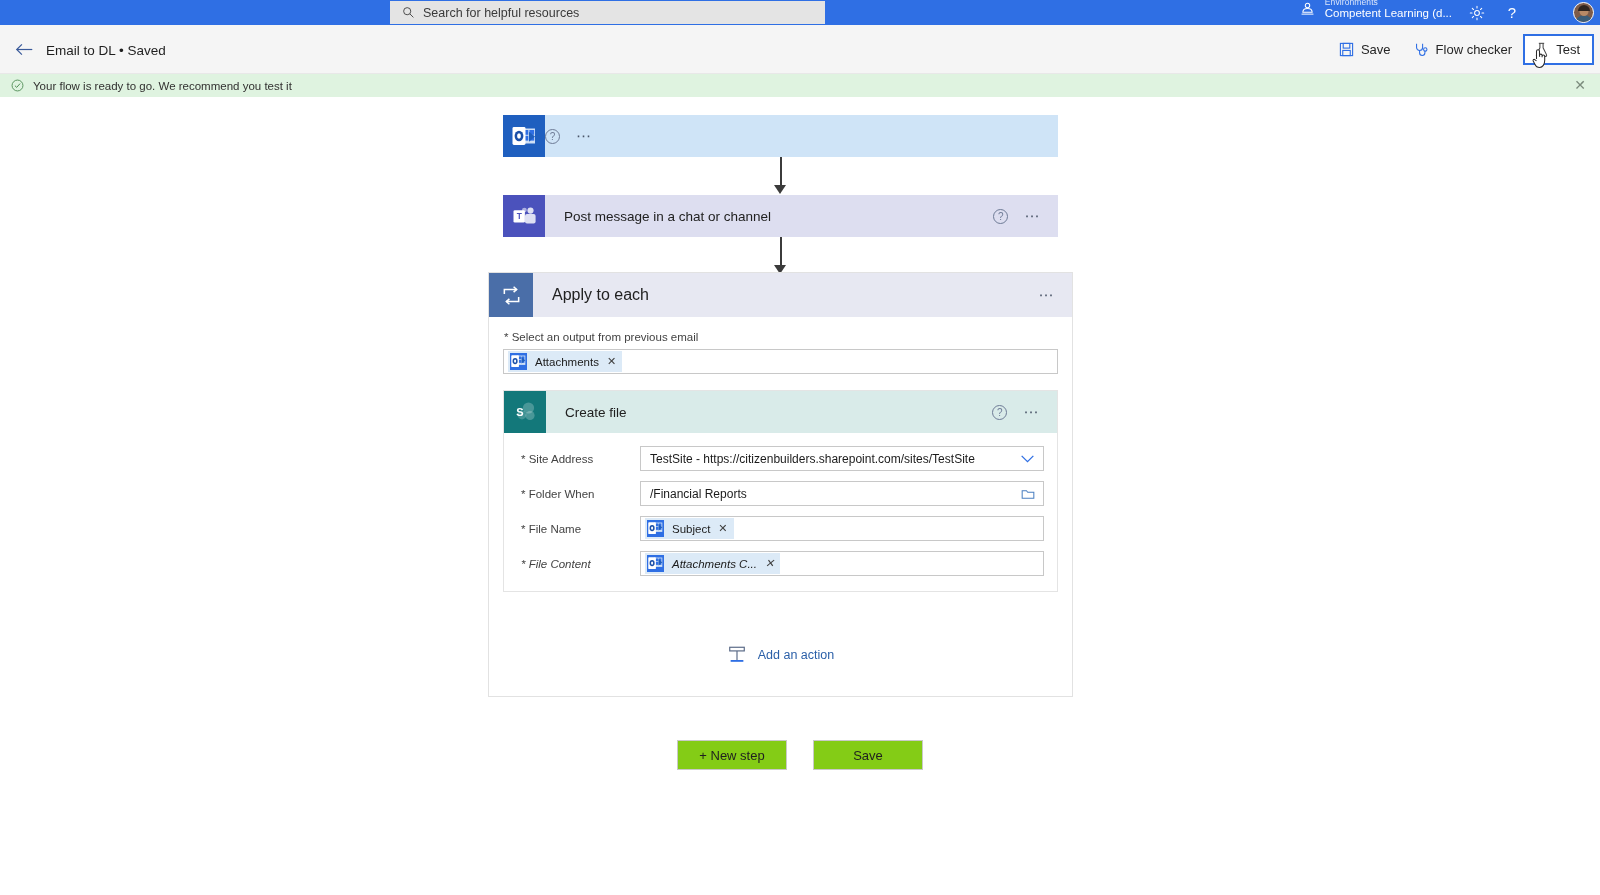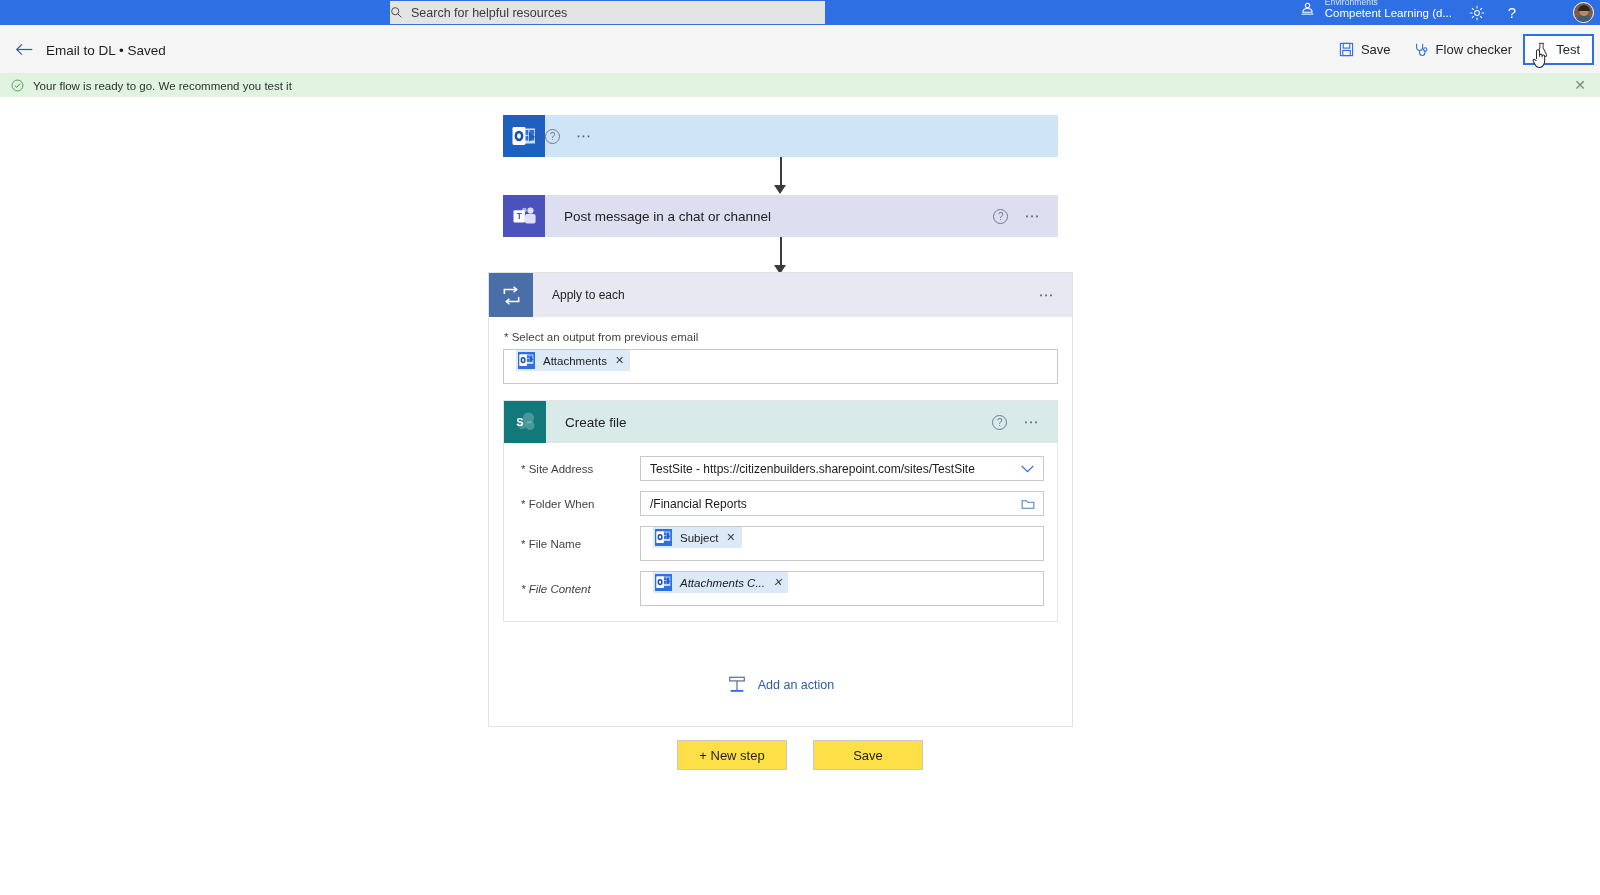--- a/index.html
+++ b/index.html
@@ -15,21 +15,21 @@
     position: absolute; top: 0; left: 0;
     width: 1600px; height: 25px;
     background: #2f6fe4;
     display: flex; align-items: center;
   }
   .topbar-search {
     position: absolute; left: 390px; top: 1px;
     width: 435px; height: 23px;
     background: #e4e4e4;
     display: flex; align-items: center;
-    gap: 8px;
+    padding-left: 12px; gap: 8px;
   }
   .topbar-search .sr-ico { width: 13px; height: 13px; flex: 0 0 auto; }
   .topbar-search .sr-txt {
     font-size: 12.5px; color: #3a3a3a;
     font-family: "Liberation Sans", sans-serif;
   }
   .env-block {
     position: absolute; right: 148px; top: 0;
     height: 17px; display: flex; align-items: center; gap: 9px;
   }
@@ -150,28 +150,28 @@
   }
 
   
   .scope {
     position: absolute; left: 488px; top: 175px;
     width: 585px; background: #ffffff;
     border: 1px solid #e2e2e2;
   }
   .scope-head { height: 44px; background: #e7e8f2; display: flex; align-items: center; }
   .scope-ico { width: 44px; height: 44px; background: #4a6ea8; display: flex; align-items: center; justify-content: center; }
-  .scope-title { margin-left: 19px; font-size: 12px; color: #212121; flex: 1; }
+  .scope-title { margin-left: 19px; font-size: 16px; color: #212121; flex: 1; }
   .scope-body { padding: 14px 14px 18px 14px; }
 
   .field-label-top { font-size: 11.5px; color: #434343; margin-bottom: 6px; padding-left: 1px; }
 
   .tokenbox {
-    height: 35px; border: 1px solid #c8c8c8; background: #ffffff;
-    display: flex; align-items: flex-start; padding-left: 12px;
+    height: 25px; border: 1px solid #c8c8c8; background: #ffffff;
+    display: flex; align-items: center; padding-left: 4px;
   }
   .token {
     display: flex; align-items: center; gap: 8px;
     background: #dceaf7; height: 21px; padding: 0 6px 0 2px;
   }
   .token-ico { width: 17px; height: 17px; flex: 0 0 auto; }
   .token-txt { font-size: 11.5px; color: #1b1b1b; }
   .token-x { font-size: 11px; color: #404040; }
 
   
@@ -201,21 +201,21 @@
     display: flex; align-items: center; justify-content: center; gap: 11px;
   }
   .add-action-txt { font-size: 12.5px; color: #2a5fa8; }
 
   .footer-btns {
     position: absolute; left: 0; top: 643px; width: 1600px;
     display: flex; justify-content: center; gap: 26px;
   }
   .fbtn {
     width: 110px; height: 30px; border: 1px solid #c9c9c9;
-    background: #fde047; font-size: 13px; color: #1f1f1f;
+    background: #84cc16; font-size: 13px; color: #1f1f1f;
     font-family: "Liberation Sans", sans-serif;
   }
 </style>
 </head>
 <body>
 
 <div class="topbar">
 
   <div class="topbar-search">
     <svg class="sr-ico" viewBox="0 0 16 16">

